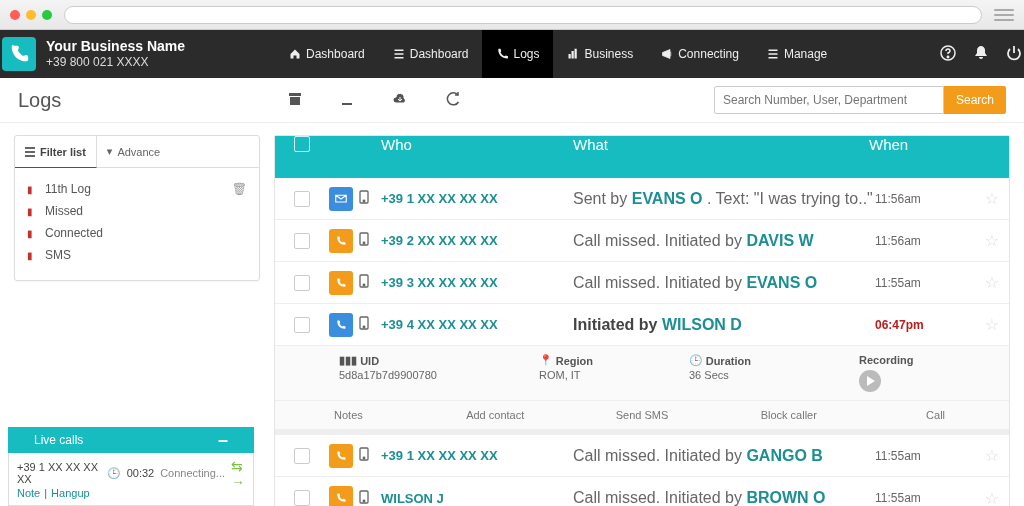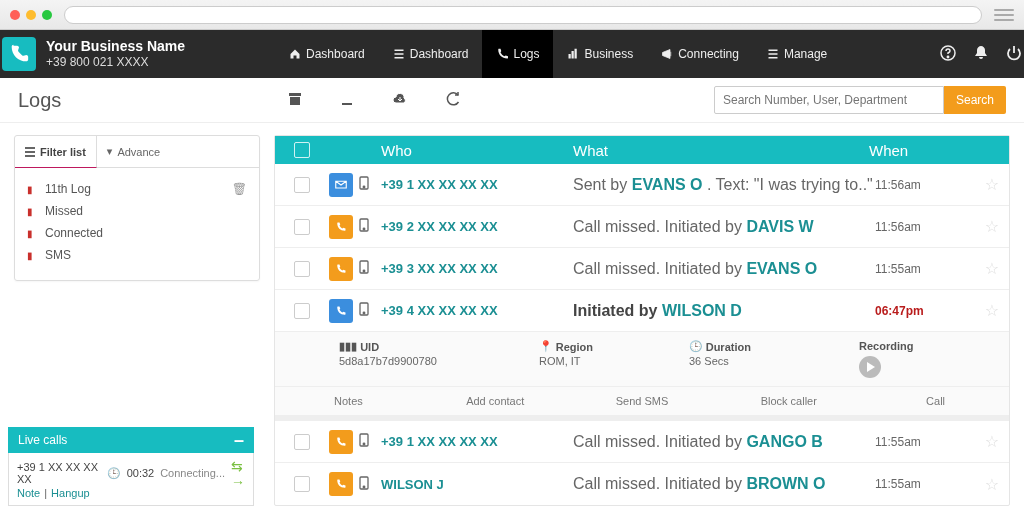--- a/index.html
+++ b/index.html
@@ -45,21 +45,21 @@
 .ftab { border-bottom:1px solid #ddd; border-right:1px solid #ddd; padding:9px 10px; display:flex; align-items:center; gap:5px; font-size:11px; color:#666; cursor:pointer; }
 .ftab.active { border-bottom:1px solid #be185d; font-weight:700; color:#444; }
 .ftab:last-child { border-right:none; flex:1; }
 .filter-body { padding:10px 12px 14px; }
 .filter-row { display:flex; align-items:center; padding:4px 0; font-size:12px; color:#555; cursor:pointer; }
 .filter-row .ficon { width:14px; color:#c9302c; font-size:10px; margin-right:4px; }
 .filter-row .trash { margin-left:auto; color:#999; }
 
 
 .table-wrap { flex:1; border:1px solid #e5e5e5; border-radius:2px; }
-.thead { background:#17bcc0; color:#fff; display:flex; align-items:center; height:28px; font-size:15px; }
+.thead { background:#17bcc0; color:#fff; display:flex; height:42px; font-size:15px; }
 .th-check { width:54px; display:flex; justify-content:center; }
 .th-who { width:244px; padding-left:52px; }
 .th-what { flex:1; }
 .th-when { width:140px; }
 .checkbox { width:16px; height:16px; border:1px solid rgba(255,255,255,0.8); border-radius:2px; }
 .row-check { width:16px; height:16px; border:1px solid #ccc; border-radius:2px; }
 
 .trow { display:flex; align-items:center; min-height:42px; border-bottom:1px solid #eee; padding:4px 0; }
 .col-check { width:54px; display:flex; justify-content:center; }
 .col-icons { width:52px; display:flex; align-items:center; gap:6px; }
@@ -85,21 +85,21 @@
 .det-rec { flex:1; }
 .play { width:22px; height:22px; border-radius:50%; background:#bbb; display:flex; align-items:center; justify-content:center; margin-top:2px; }
 .play::after { content:''; border-left:8px solid #fff; border-top:5px solid transparent; border-bottom:5px solid transparent; margin-left:2px; }
 .detail-actions { display:flex; border-top:1px solid #eee; }
 .da-item { flex:1; text-align:center; padding:8px 0; font-size:11px; color:#777; cursor:pointer; }
 
 .hr-thick { height:5px; background:#eee; }
 
 
 .livebar-wrap { position:fixed; left:8px; bottom:0; width:246px; }
-.livebar { background:#17bcc0; color:#fff; height:26px; display:flex; align-items:center; padding:0 10px; font-size:12px; }
+.livebar { background:#17bcc0; color:#fff; height:26px; display:flex; align-items:center; padding:0 26px; font-size:12px; }
 .livebar .min { margin-left:auto; font-size:18px; font-weight:bold; cursor:pointer; }
 .livebody { background:#fff; border:1px solid #ddd; border-top:none; padding:6px 8px; font-size:11px; }
 .livebody .r1 { display:flex; align-items:center; gap:6px; color:#444; }
 .livebody .r2 { display:flex; gap:4px; color:#666; }
 .livebody .lnk { color:#1b8f93; cursor:pointer; }
 .clock { color:#888; }
 .conn { color:#888; }
 .arrows { margin-left:auto; color:#7bc043; font-size:14px; line-height:1; }
 
 svg { overflow:visible; }

